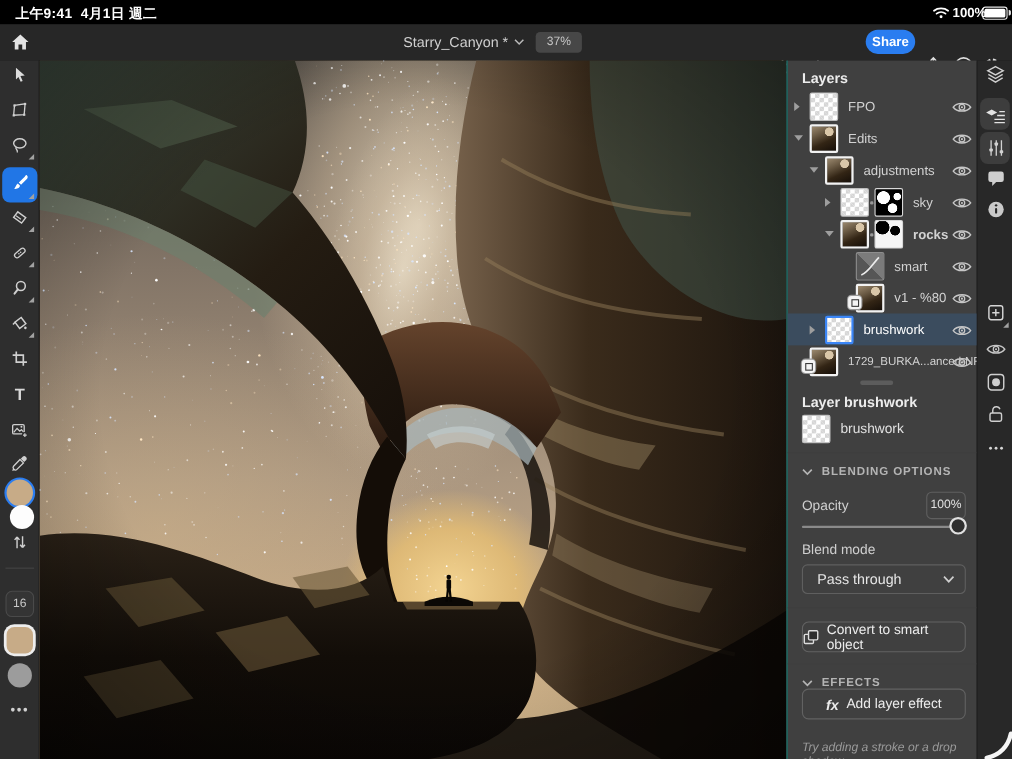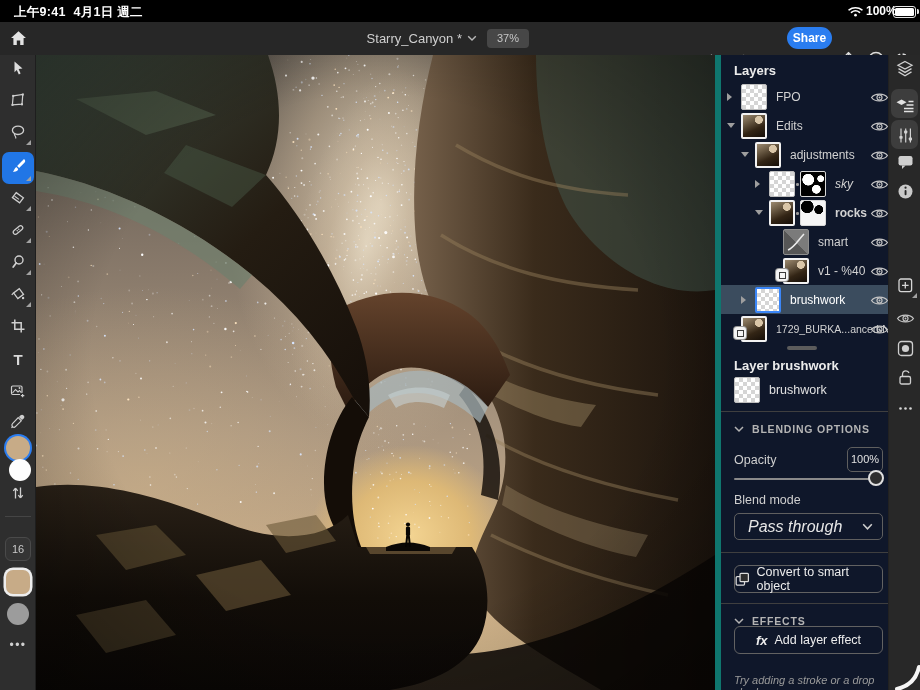--- a/index.html
+++ b/index.html
@@ -38,21 +38,21 @@
   #size-badge{position:absolute;left:5px;top:482px;width:26px;height:24px;background:#343434;border:1px solid #4a4a4a;border-radius:6px;
               box-sizing:border-box;font-size:11px;color:#c9c9c9;text-align:center;line-height:22px;}
   #brush-swatch{position:absolute;left:6px;top:515px;width:24px;height:24px;border-radius:7px;background:#c7ab87;box-shadow:0 0 0 2.5px #ededed;}
   #tool-circle{position:absolute;left:7px;top:548px;width:22px;height:22px;border-radius:50%;background:#9c9c9c;}
   #ltb-more{position:absolute;left:0px;top:583px;width:36px;text-align:center;font-size:12px;color:#d0d0d0;letter-spacing:1.5px;}
 
   
   #canvas-wrap{position:absolute;left:36px;top:55px;width:679px;height:635px;background:#16110b;}
 
   
-  #lpanel{position:absolute;left:715px;top:55px;width:173px;height:635px;background:#0f172a;border-left:6px solid #0f766e;box-sizing:border-box;}
+  #lpanel{position:absolute;left:715px;top:55px;width:173px;height:635px;background:#404040;border-left:1px solid #0f766e;box-sizing:border-box;}
   .panel-title{position:absolute;left:13px;font-size:13px;font-weight:700;color:#ececec;}
   .lrow{position:absolute;left:0;width:173px;height:29px;}
   .lrow.sel{background:#3b4c5e;}
   .lrow .lbl{position:absolute;top:50%;transform:translateY(-50%);font-size:12px;color:#d2d2d2;white-space:nowrap;}
   .lrow.sel .lbl{color:#fff;}
   .lthumb{position:absolute;top:1.5px;width:26px;height:26px;border-radius:2px;box-sizing:border-box;}
   .checker{background-color:#fff;
      background-image:linear-gradient(45deg,#d5d5d5 25%,transparent 25%,transparent 75%,#d5d5d5 75%),
                       linear-gradient(45deg,#d5d5d5 25%,transparent 25%,transparent 75%,#d5d5d5 75%);
      background-position:0 0,4px 4px;background-size:8px 8px;border:1px solid #bdbdbd;}
@@ -78,21 +78,21 @@
   .sec-head{position:absolute;left:13px;display:flex;align-items:center;gap:8px;font-size:10.5px;font-weight:700;
             letter-spacing:.8px;color:#b4b4b4;}
   .field-lbl{position:absolute;left:13px;font-size:12.5px;color:#cfcfcf;}
   #opacity-box{position:absolute;left:126px;top:392px;width:36px;height:25px;border:1px solid #5f5f5f;border-radius:5px;
                box-sizing:border-box;font-size:11px;color:#e0e0e0;text-align:center;line-height:23px;}
   #op-track{position:absolute;left:13px;top:423px;width:144px;height:2px;background:#8a8a8a;border-radius:1px;}
   #op-knob{position:absolute;left:147px;top:415px;width:16px;height:16px;border-radius:50%;border:2px solid #e0e0e0;
            background:#2e2e2e;box-sizing:border-box;}
   #blend-dd{position:absolute;left:13px;top:458px;width:149px;height:27px;border:1px solid #5f5f5f;border-radius:5px;
             box-sizing:border-box;}
-  #blend-dd .val{position:absolute;left:13px;top:0;line-height:25px;font-size:16px;color:#e6e6e6;font-style:italic;}
+  #blend-dd .val{position:absolute;left:13px;top:0;line-height:25px;font-size:13px;color:#e6e6e6;}
   #blend-dd .chev{position:absolute;right:9px;top:9px;}
   .pbtn{position:absolute;left:13px;width:149px;height:28px;border:1px solid #626262;border-radius:6px;box-sizing:border-box;
         display:flex;align-items:center;justify-content:center;gap:7px;font-size:12.5px;color:#ececec;}
   #hint{position:absolute;left:13px;top:619px;width:152px;font-size:11px;font-style:italic;color:#9a9a9a;}
   .fxg{font-size:13px;font-style:italic;font-weight:600;color:#ececec;}
 
   
   #rstrip{position:absolute;left:888px;top:55px;width:32px;height:635px;background:#282828;border-left:1px solid #212121;box-sizing:border-box;}
   .tile{position:absolute;left:2px;width:27px;height:29px;border-radius:7px;background:#3d3d3d;}
   .sic{position:absolute;left:4px;width:24px;height:24px;display:flex;align-items:center;justify-content:center;}
@@ -1426,21 +1426,21 @@
           <div class="lthumb photo" style="left:34px"></div>
           <span class="lbl" style="left:69px;">adjustments</span>
           <span class="eyeb">
             <svg width="19" height="13" viewBox="0 0 18 12">
               <path d="M1.5 6 C4.5 1.6 13.5 1.6 16.5 6 C13.5 10.4 4.5 10.4 1.5 6 Z" fill="none" stroke="#c6c6c6" stroke-width="1.2"></path>
               <circle cx="9" cy="6" r="2.4" fill="none" stroke="#c6c6c6" stroke-width="1.1"></circle>
               <circle cx="9" cy="6" r=".9" fill="#c6c6c6"></circle>
             </svg>
           </span>
         </div>
-        <div class="lrow" style="top: 114px; font-style: italic;">
+        <div class="lrow" style="top: 114px;">
           <span class="tri-r" style="position:absolute;left:34px;top:10.5px"></span>
           <div class="lthumb checker" style="left:48px"></div>
           <span style="position:absolute;left:75px;top:14px;width:2.5px;height:2.5px;background:#999;border-radius:50%"></span>
           <div class="lthumb mask-dark" style="left:79px"></div>
           <span class="lbl" style="left:114px;">sky</span>
           <span class="eyeb">
             <svg width="19" height="13" viewBox="0 0 18 12">
               <path d="M1.5 6 C4.5 1.6 13.5 1.6 16.5 6 C13.5 10.4 4.5 10.4 1.5 6 Z" fill="none" stroke="#c6c6c6" stroke-width="1.2"></path>
               <circle cx="9" cy="6" r="2.4" fill="none" stroke="#c6c6c6" stroke-width="1.1"></circle>
               <circle cx="9" cy="6" r=".9" fill="#c6c6c6"></circle>
@@ -1472,21 +1472,21 @@
               <circle cx="9" cy="6" r="2.4" fill="none" stroke="#c6c6c6" stroke-width="1.1"></circle>
               <circle cx="9" cy="6" r=".9" fill="#c6c6c6"></circle>
             </svg>
           </span>
         </div>
         <div class="lrow" style="top: 201px;">
           <div class="lthumb photo" style="left:62px"></div>
           <span class="so-badge" style="left:55px;top:13px">
             <i></i>
           </span>
-          <span class="lbl" style="left:97px;">v1 - %40</span>
+          <span class="lbl" style="left:97px;">v1 - %80</span>
           <span class="eyeb">
             <svg width="19" height="13" viewBox="0 0 18 12">
               <path d="M1.5 6 C4.5 1.6 13.5 1.6 16.5 6 C13.5 10.4 4.5 10.4 1.5 6 Z" fill="none" stroke="#c6c6c6" stroke-width="1.2"></path>
               <circle cx="9" cy="6" r="2.4" fill="none" stroke="#c6c6c6" stroke-width="1.1"></circle>
               <circle cx="9" cy="6" r=".9" fill="#c6c6c6"></circle>
             </svg>
           </span>
         </div>
         <div class="lrow sel" style="top: 230px;">
           <span class="tri-r" style="position:absolute;left:20px;top:10.5px"></span>

